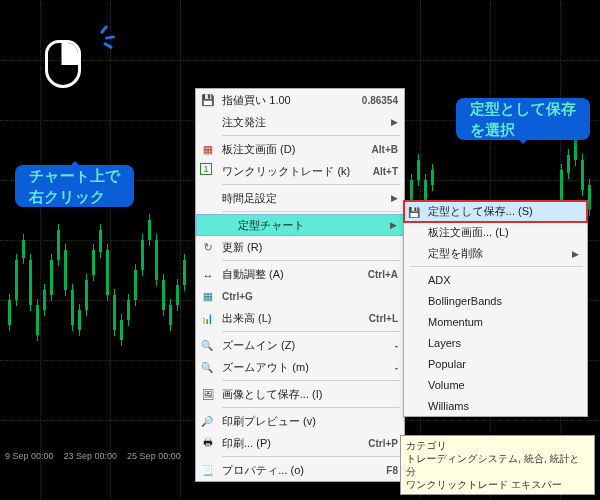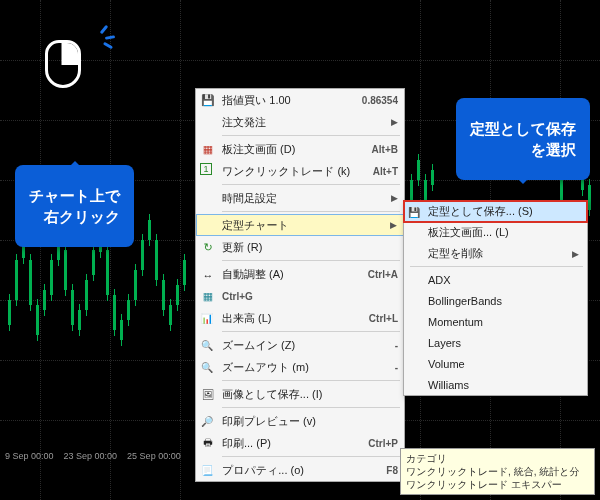--- a/index.html
+++ b/index.html
@@ -17,29 +17,29 @@
 .mouse-icon { position: absolute; left: 45px; top: 40px; width: 48px; height: 60px; }
 .mouse-body { width: 36px; height: 48px; border: 3px solid #fff; border-radius: 14px 14px 18px 18px; position: relative; }
 .mouse-body::before { content: ""; position: absolute; left: 50%; top: 0; width: 3px; height: 22px; background: #fff; transform: translateX(-50%); }
 .mouse-right { position: absolute; right: 0; top: 0; width: 50%; height: 22px; background: #fff; border-radius: 0 11px 0 0; }
 .click-rays { position: absolute; right: -8px; top: -8px; }
 .ray { position: absolute; width: 10px; height: 3px; background: #1a73e8; border-radius: 2px; }
 .r1 { transform: rotate(-50deg); top: -4px; left: -2px; }
 .r2 { transform: rotate(-10deg); top: 4px; left: 4px; }
 .r3 { transform: rotate(30deg); top: 12px; left: 2px; }
 
-.bubble { position: absolute; background: #0b5ed7; color: #ffffff; font-size: 15px; font-weight: 700; padding: 20px 14px; border-radius: 8px; text-align: right; line-height: 1.4; box-shadow: 0 2px 6px rgba(0,0,0,.4); }
+.bubble { position: absolute; background: #0b5ed7; color: #5eead4; font-size: 15px; font-weight: 700; padding: 0 14px; border-radius: 8px; text-align: left; line-height: 1.4; box-shadow: 0 2px 6px rgba(0,0,0,.4); }
 .bubble-left { left: 15px; top: 165px; }
 .bubble-left::before { content: ""; position: absolute; top: -14px; left: 50%; transform: translateX(-50%); border: 10px solid transparent; border-bottom-color: #0b5ed7; }
 .bubble-right { right: 10px; top: 98px; }
 .bubble-right::before { content: ""; position: absolute; bottom: -14px; left: 50%; transform: translateX(-50%); border: 10px solid transparent; border-top-color: #0b5ed7; }
 
 .context-menu { position: absolute; left: 195px; top: 88px; width: 210px; background: #f5f5f5; border: 1px solid #aaa; box-shadow: 2px 2px 6px rgba(0,0,0,.35); font-size: 11px; color: #222; }
 .menu-row { display: flex; align-items: center; height: 22px; padding: 0 6px 0 26px; position: relative; white-space: nowrap; }
-.menu-row.hover { background: #fef9c3; border: 1px solid #7bb6e8; height: 22px; padding-left: 25px; }
+.menu-row.hover { background: #5eead4; border: 1px solid #7bb6e8; height: 22px; padding-left: 41px; }
 .menu-label { flex: 1; }
 .menu-shortcut { color: #555; font-size: 10px; font-weight: bold; }
 .menu-arrow { color: #555; font-size: 9px; margin-left: 4px; }
 .menu-sep { height: 1px; background: #d0d0d0; margin: 2px 4px 2px 26px; }
 .menu-icon { position: absolute; left: 4px; top: 3px; width: 16px; height: 16px; display: flex; align-items: center; justify-content: center; font-size: 11px; }
 
 .submenu { position: absolute; left: 403px; top: 200px; width: 185px; background: #f5f5f5; border: 1px solid #aaa; box-shadow: 2px 2px 6px rgba(0,0,0,.35); font-size: 11px; color: #222; }
 .sub-row { display: flex; align-items: center; height: 21px; padding: 0 8px 0 24px; position: relative; }
 .sub-row.highlight { outline: 2px solid #d93025; outline-offset: -1px; background: #cde8ff; }
 .sub-label { flex: 1; }
@@ -303,24 +303,27 @@
   <div class="sub-row">
       <span class="sub-label">BollingerBands</span>
     </div>
   <div class="sub-row">
       <span class="sub-label">Momentum</span>
     </div>
   <div class="sub-row">
       <span class="sub-label">Layers</span>
     </div>
   <div class="sub-row">
+      <span class="sub-label">Popular</span>
+    </div>
+  <div class="sub-row">
       <span class="sub-label">Volume</span>
     </div>
   <div class="sub-row">
       <span class="sub-label">Williams</span>
     </div>
 </div>
 
 <div class="tooltip-box">
   <div>カテゴリ</div>
-  <div>ワンクリックトレード, 統合, 統計と分</div>
+  <div>トレーディングシステム, 統合, 統計と分</div>
   <div>ワンクリックトレード エキスパー</div>
 </div>
 
 </body></html>

